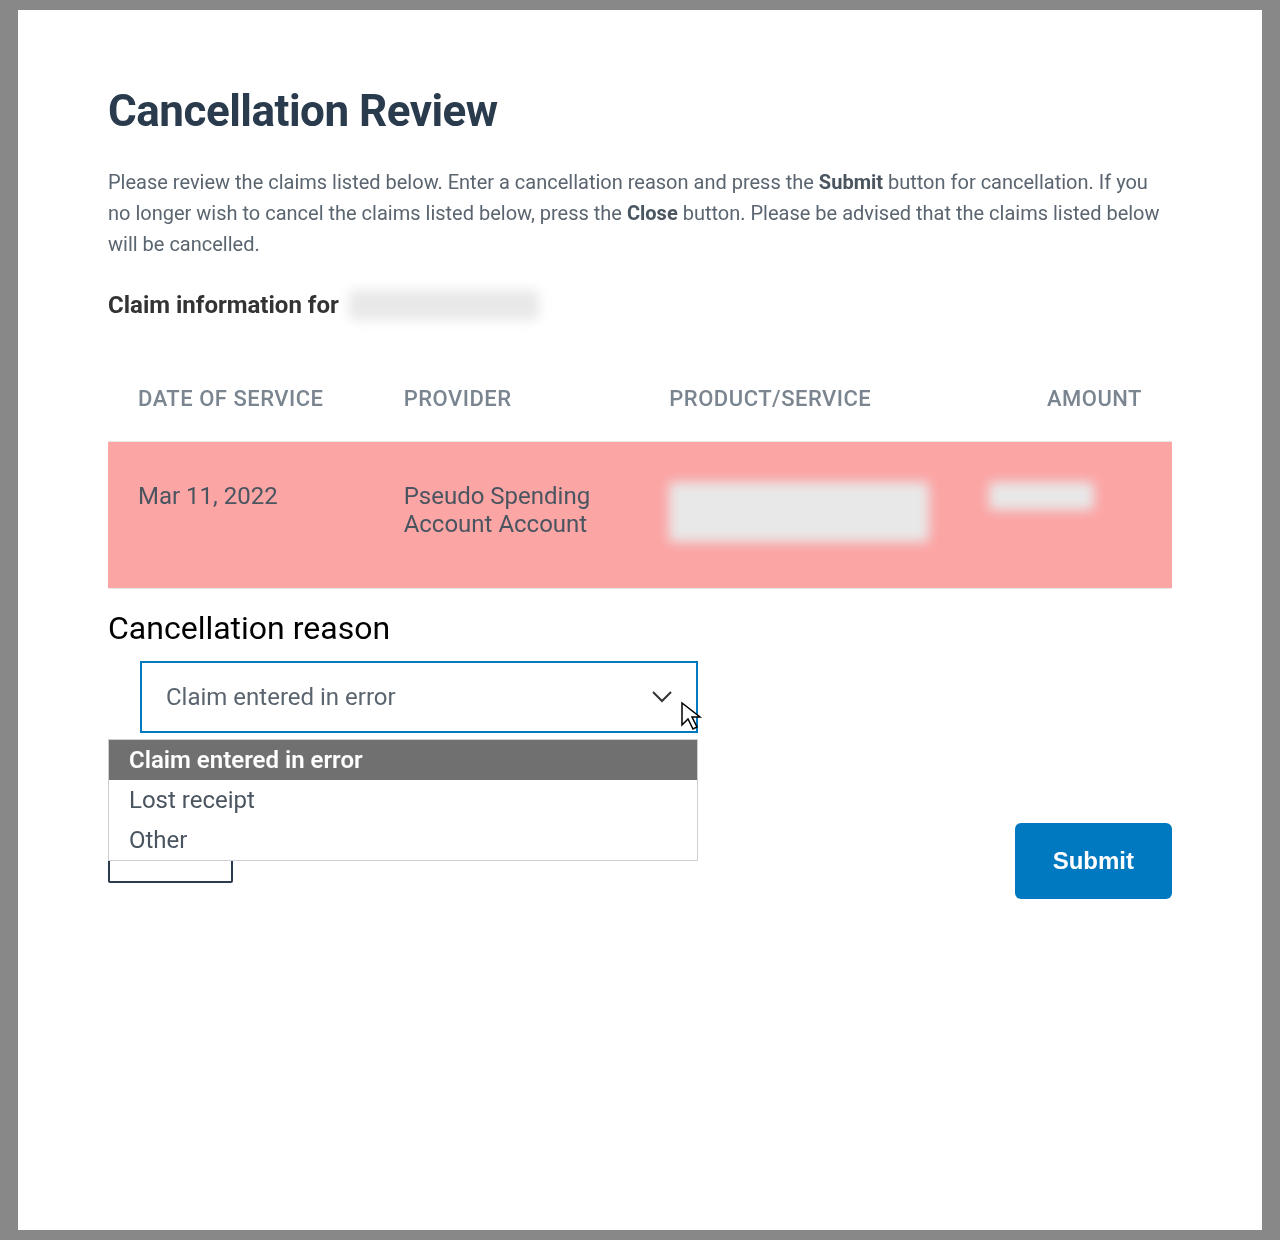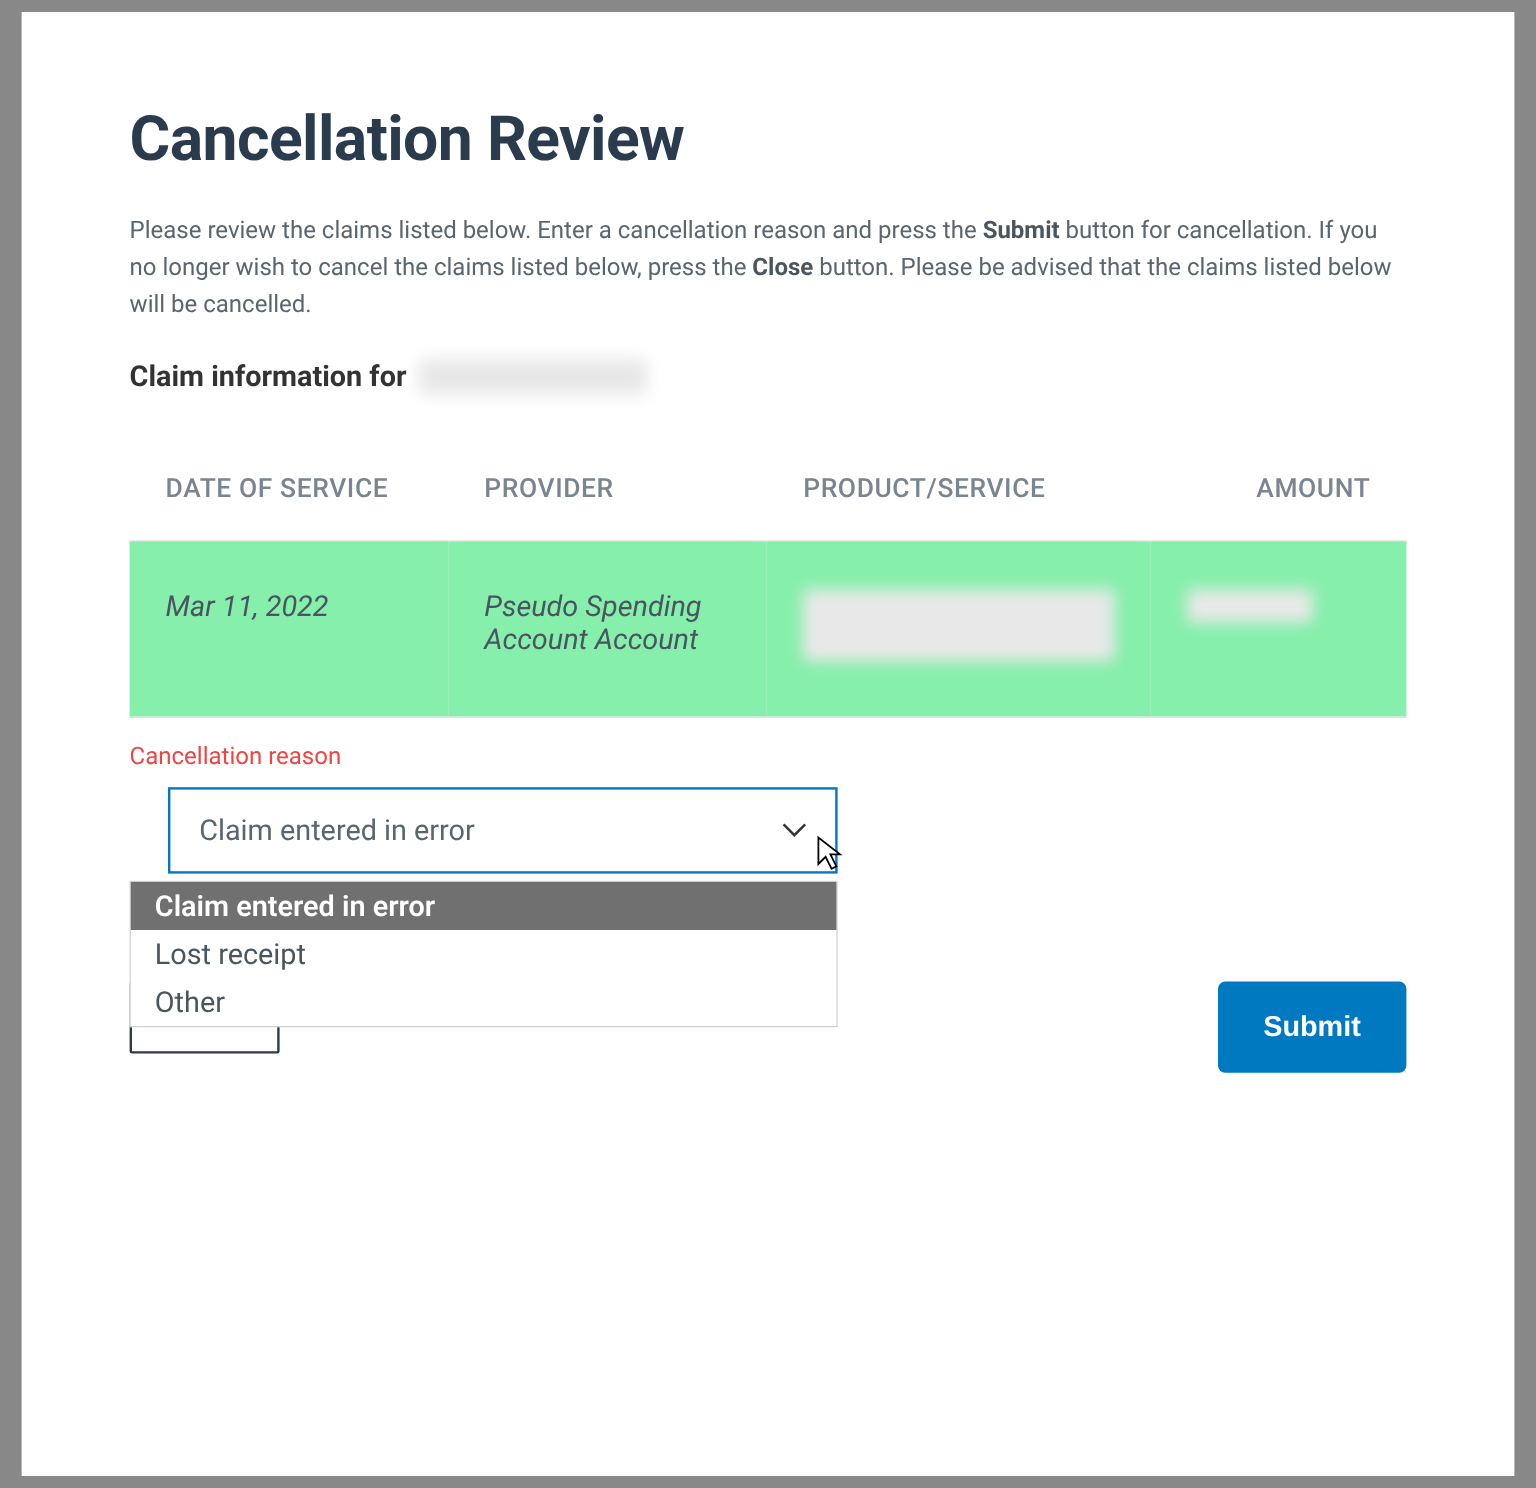--- a/index.html
+++ b/index.html
@@ -17,21 +17,21 @@
     .modal {
       position: absolute;
       top: 10px;
       left: 18px;
       right: 18px;
       bottom: 10px;
       background: #ffffff;
       padding: 75px 90px 60px 90px;
     }
     .modal-title {
-      font-size: 52px;
+      font-size: 44px;
       font-weight: 700;
       color: #2a3b4d;
       margin-bottom: 30px;
       letter-spacing: -0.5px;
     }
     .modal-description {
       font-size: 20px;
       line-height: 1.55;
       color: #5a6570;
       margin-bottom: 30px;
@@ -86,30 +86,29 @@
       border-bottom: 1px solid #e8e8e8;
       letter-spacing: 0.5px;
       vertical-align: bottom;
     }
     .claims-table th.col-date { width: 25%; }
     .claims-table th.col-provider { width: 25%; }
     .claims-table th.col-product { width: 30%; }
     .claims-table th.col-amount { width: 20%; text-align: right; }
     .claims-table td {
       padding: 40px 30px;
-      background: #86efac;
+      background: #fca5a5;
       font-size: 24px;
       color: #4a5560;
       vertical-align: top;
       border-bottom: 1px solid #e8e8e8;
-      font-style: italic;
     }
     .reason-label {
-      font-size: 20px;
-      color: #ef4444;
+      font-size: 32px;
+      color: #000000;
       margin-bottom: 14px;
     }
     .select-wrapper {
       position: relative;
       width: 590px;
       padding-left: 32px;
     }
     .select-box {
       width: 100%;
       height: 72px;

